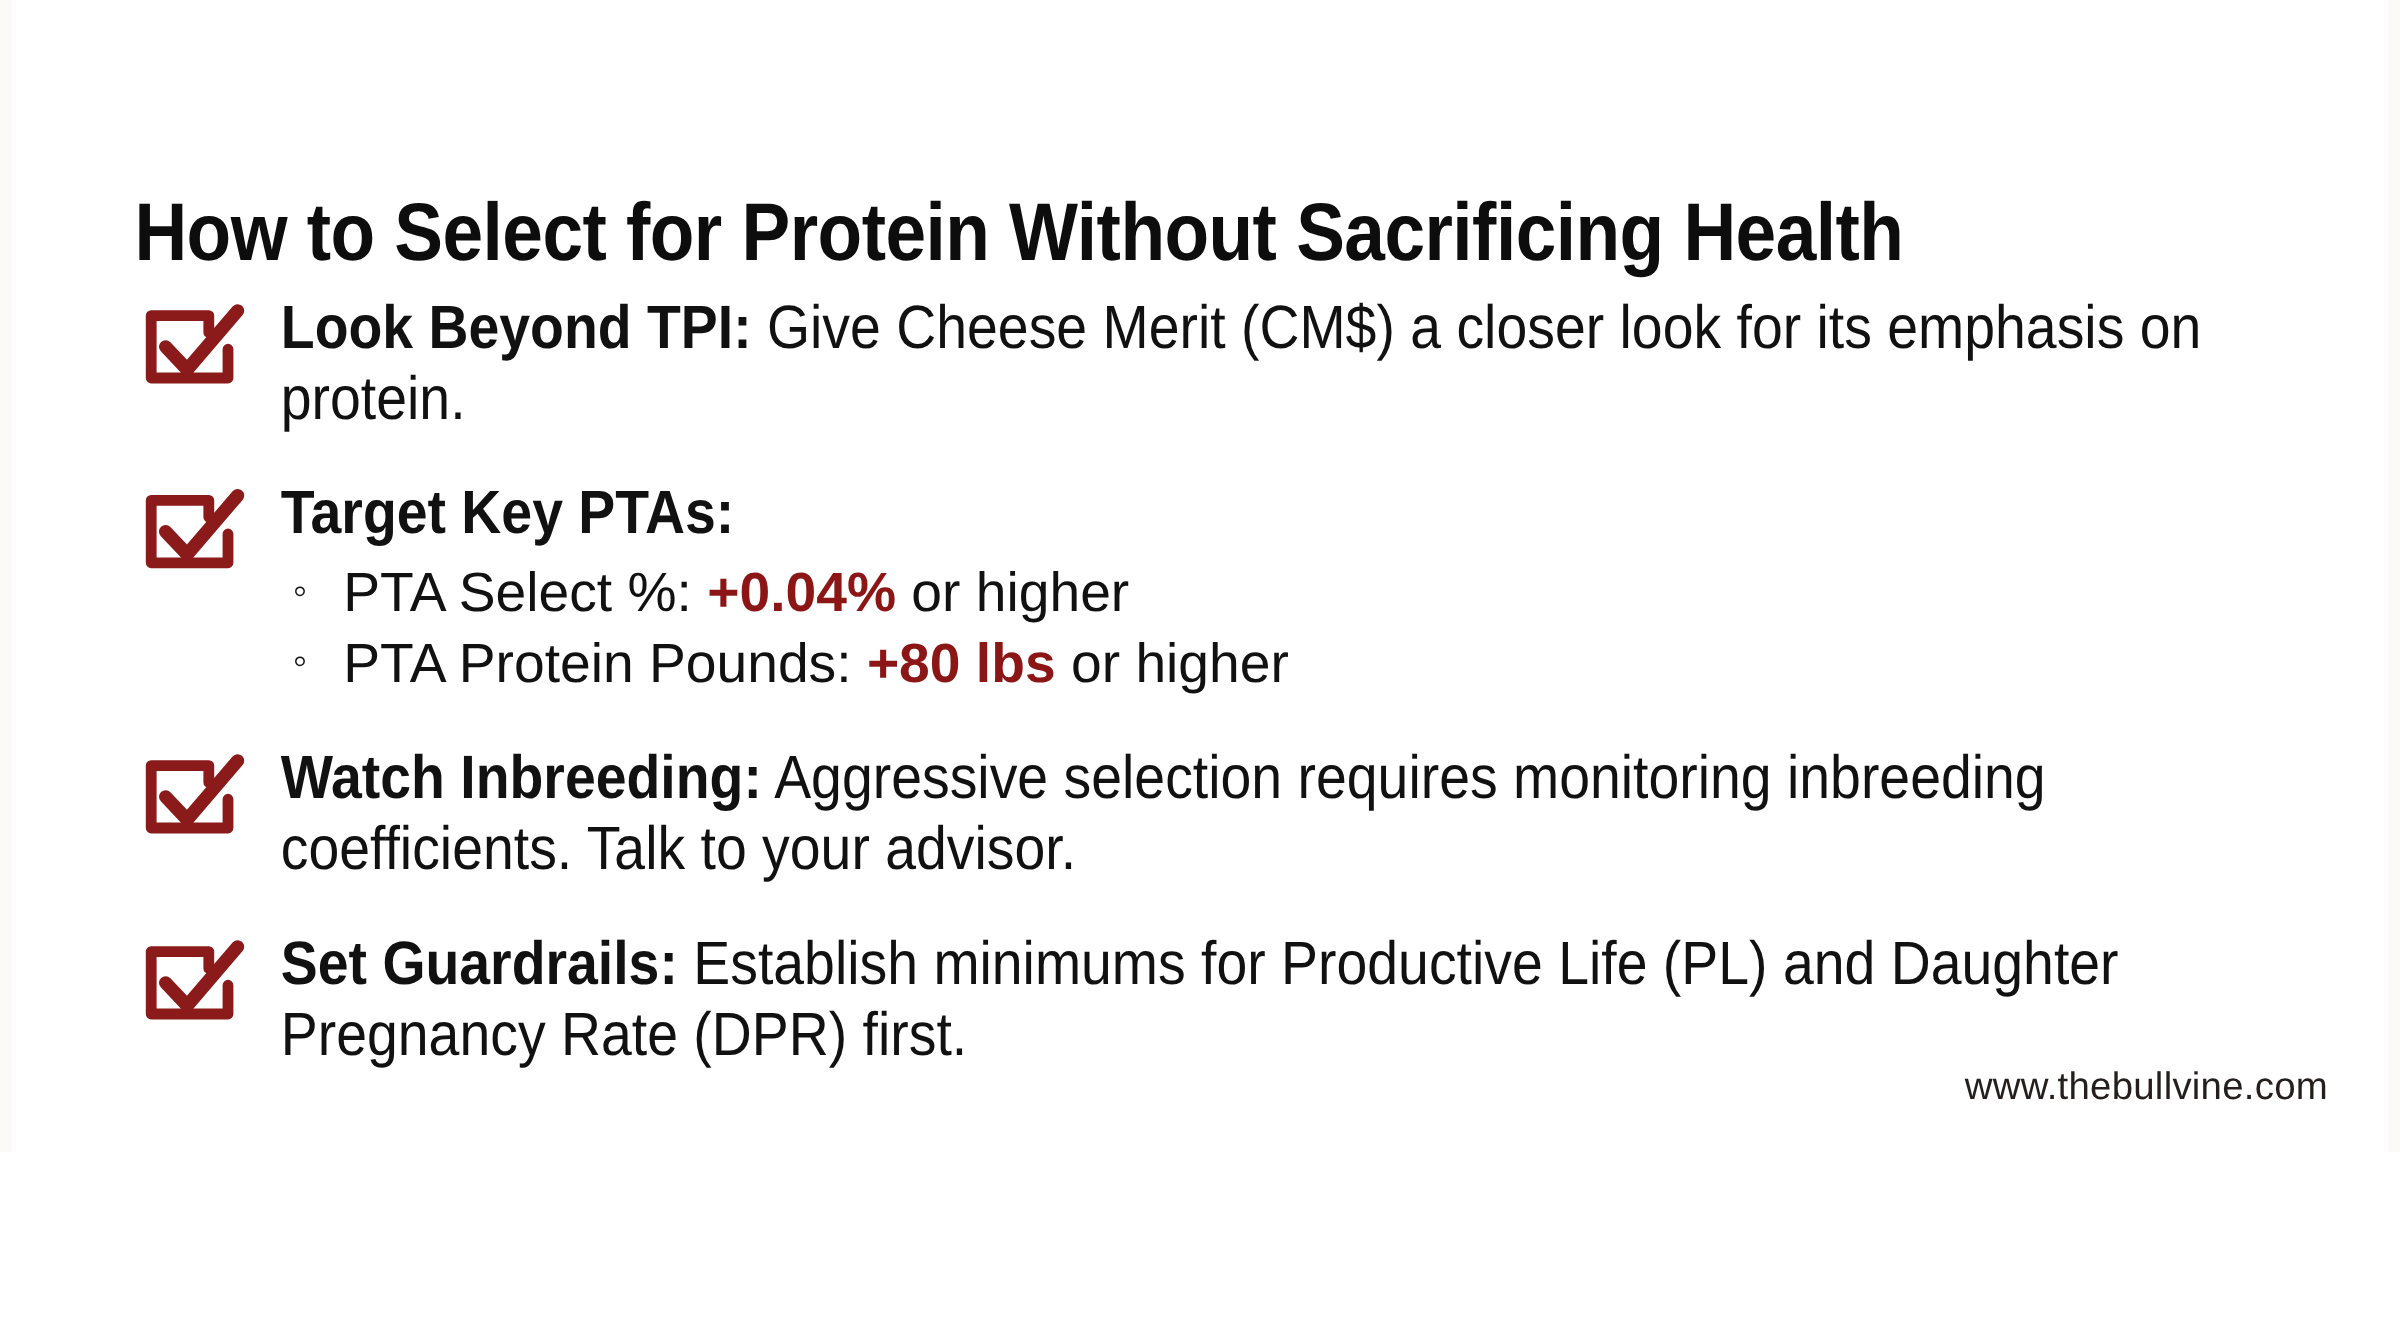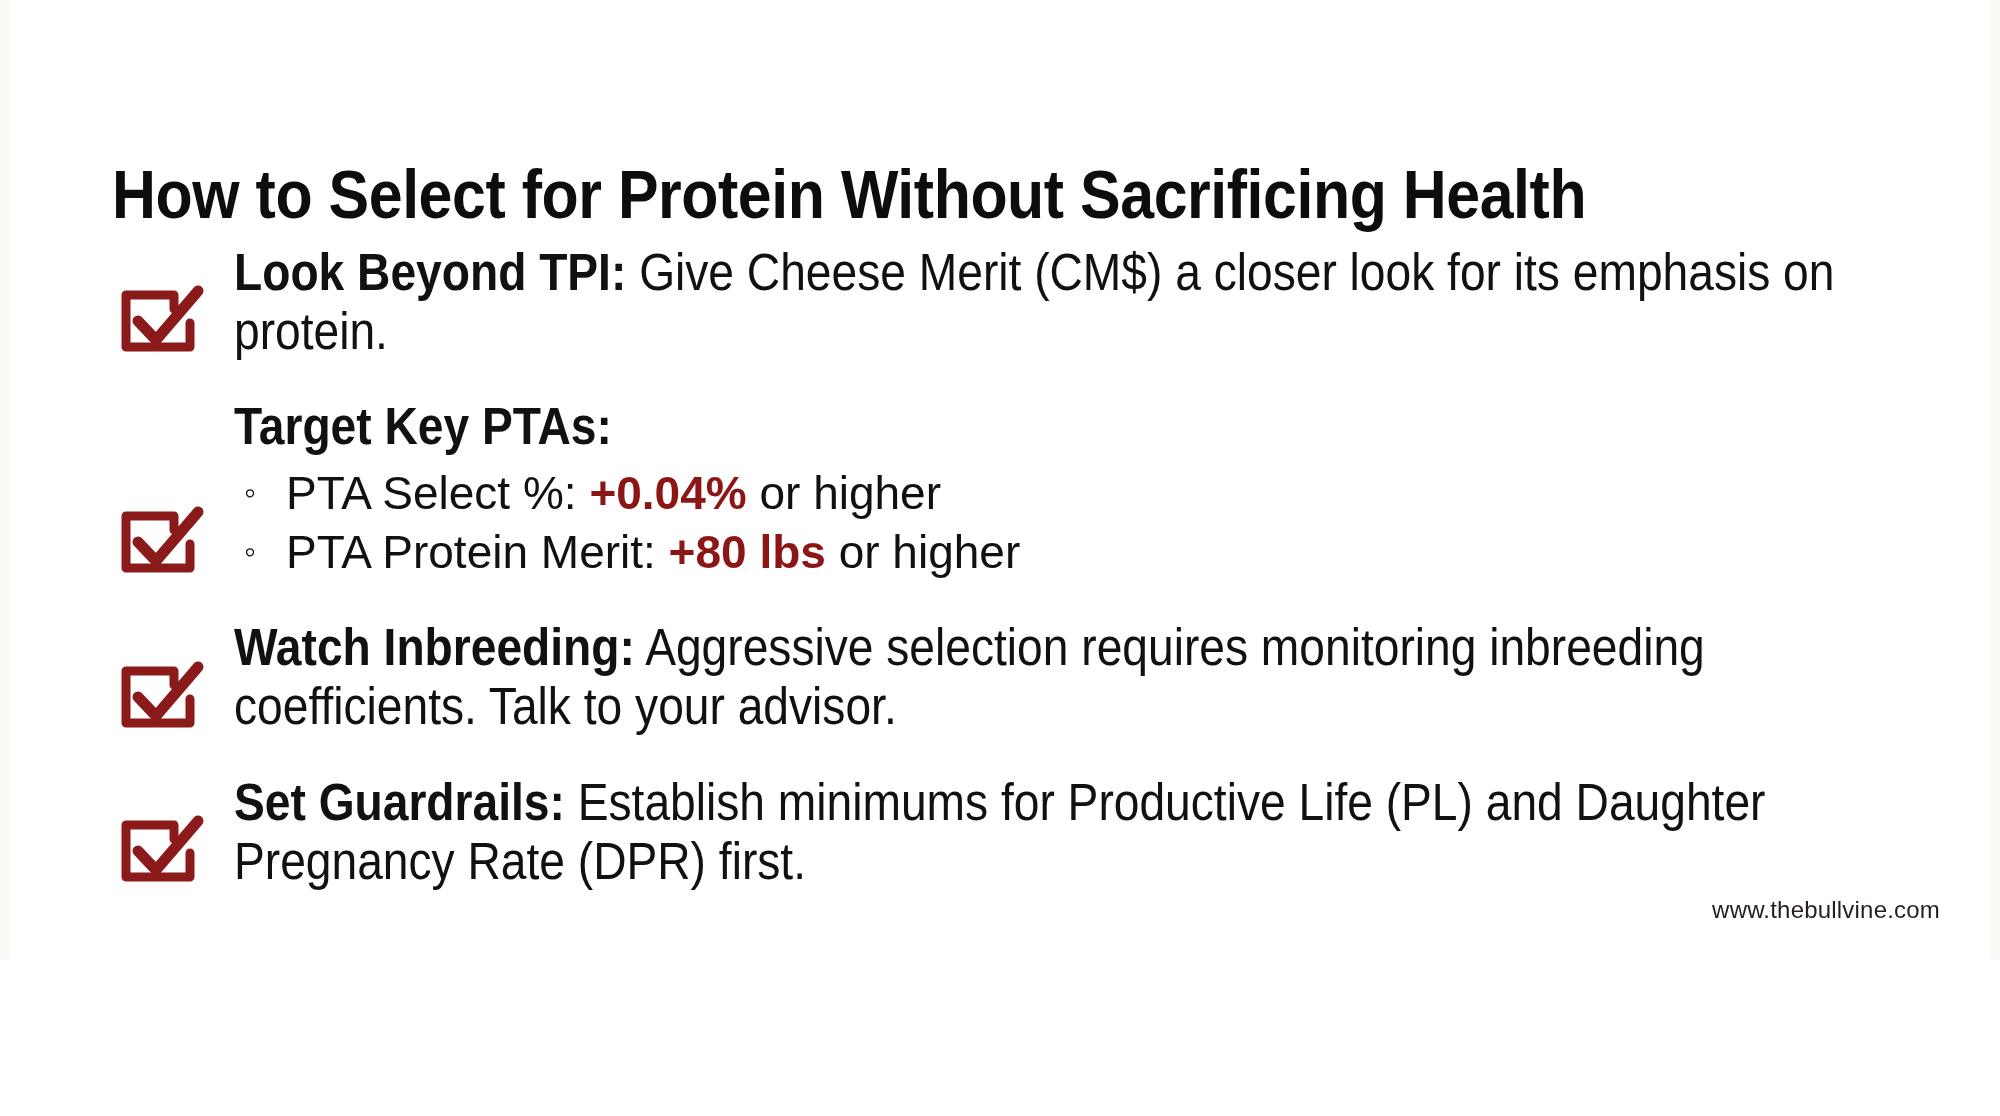--- a/index.html
+++ b/index.html
@@ -55,21 +55,21 @@
   
   .checklist {
     position: absolute;
     left: 112px;
     top: 243px;
     width: 1800px;
   }
 
   .check-item {
     display: flex;
-    align-items: flex-end;
+    align-items: flex-start;
     margin-bottom: 36px;
   }
   .check-item:last-child { margin-bottom: 0; }
 
   .check-icon {
     flex: 0 0 auto;
     width: 92px;
     height: 80px;
     margin-right: 30px;
     margin-top: 6px;
@@ -121,21 +121,21 @@
     font-weight: 700;
     color: #8c1515;
   }
 
   
   .footer-url {
     position: absolute;
     right: 60px;
     bottom: 36px;
     font-family: "Liberation Sans", sans-serif;
-    font-size: 24px;
+    font-size: 32px;
     letter-spacing: 0.2px;
     color: #241f1c;
     white-space: nowrap;
   }
 </style>
 </head>
 <body>
 
 <div id="slide">
 
@@ -169,21 +169,21 @@
       </span>
       <div class="check-body">
         <div class="check-text">
           <span class="lead">Target Key PTAs:</span><span></span>
         </div>
         <ul class="sub-list">
           <li>
             <span class="sub-marker">◦</span><span>PTA Select %: </span><span class="hl">+0.04%</span><span> or higher</span>
           </li>
           <li>
-            <span class="sub-marker">◦</span><span>PTA Protein Merit: </span><span class="hl">+80 lbs</span><span> or higher</span>
+            <span class="sub-marker">◦</span><span>PTA Protein Pounds: </span><span class="hl">+80 lbs</span><span> or higher</span>
           </li>
         </ul>
       </div>
     </div>
 
     <div class="check-item">
       <span class="check-icon">
         <svg viewBox="0 0 92 80" xmlns="http://www.w3.org/2000/svg">
           <path d="M14 14 H62 V28 M78 42 V66 H14 V14" fill="none" stroke="#8b1a1a" stroke-width="9" stroke-linecap="round" stroke-linejoin="round"></path>
           <path d="M26 40 L44 59 L86 10" fill="none" stroke="#8b1a1a" stroke-width="11" stroke-linecap="round" stroke-linejoin="round"></path>

